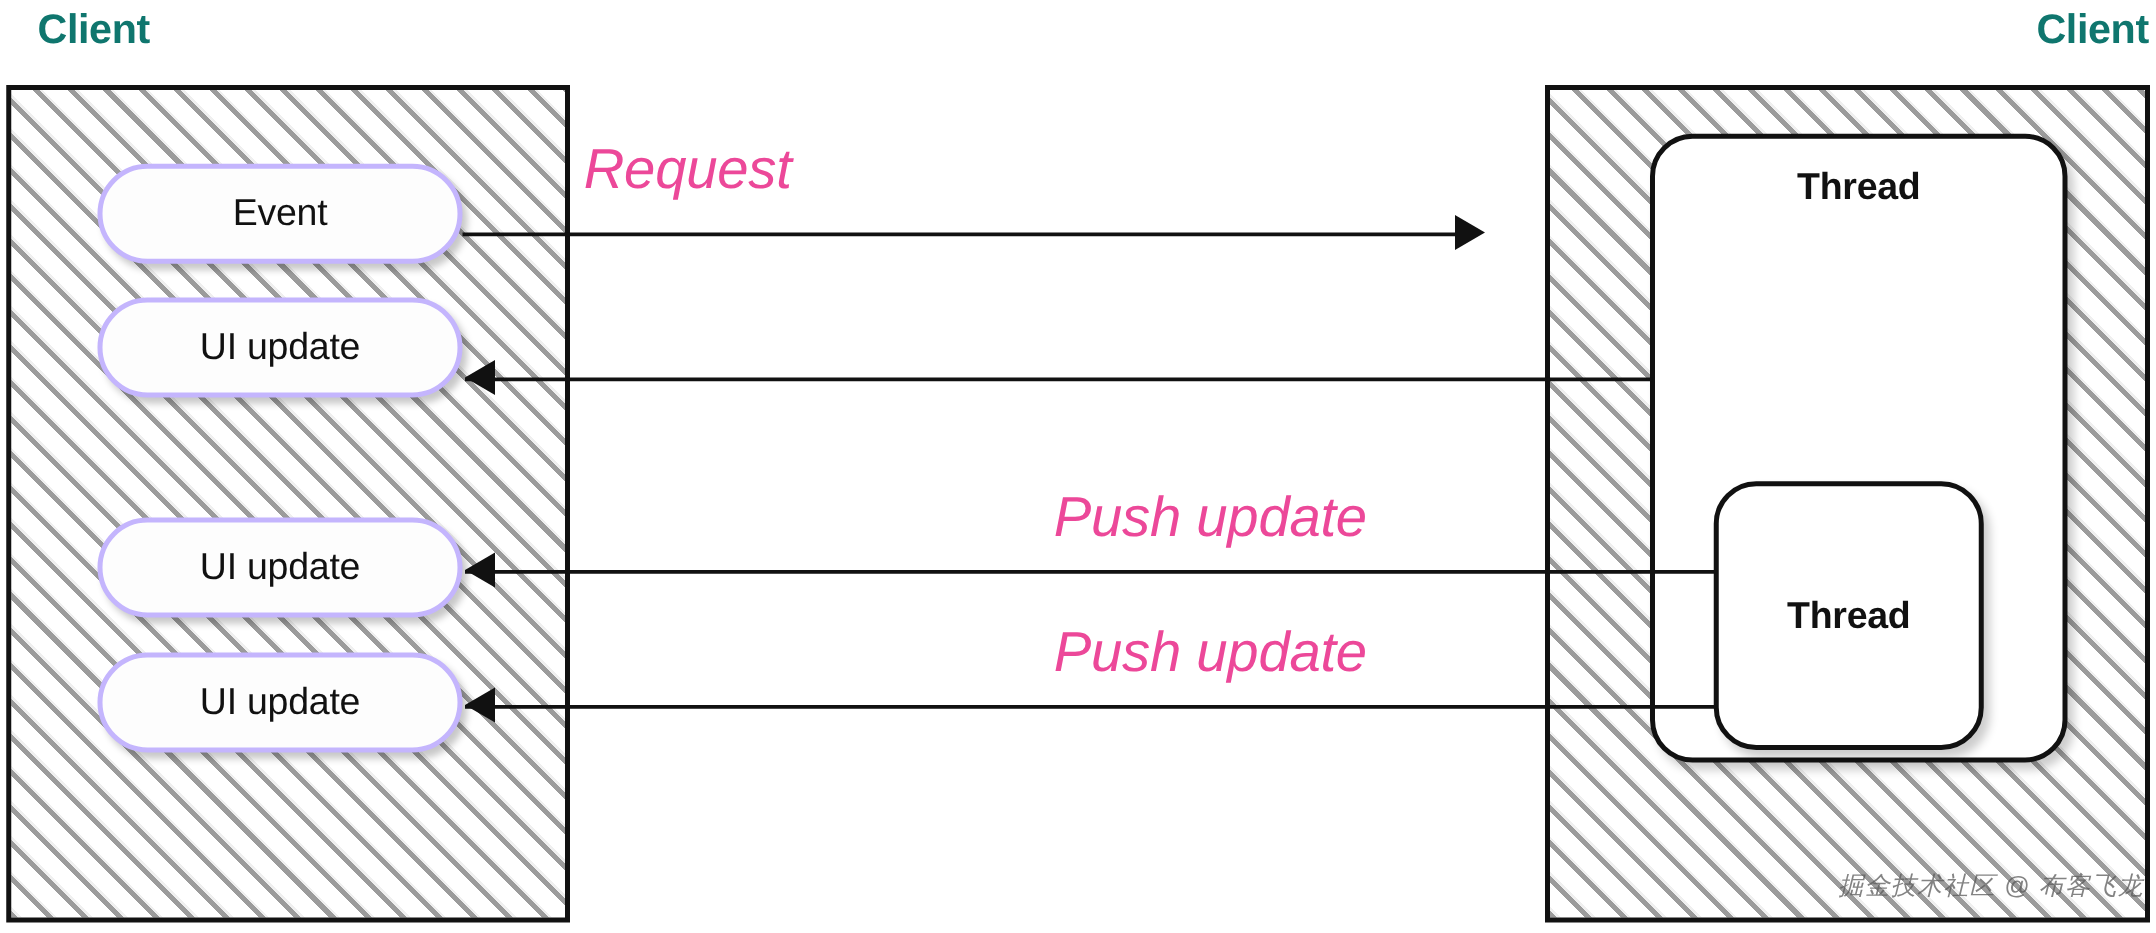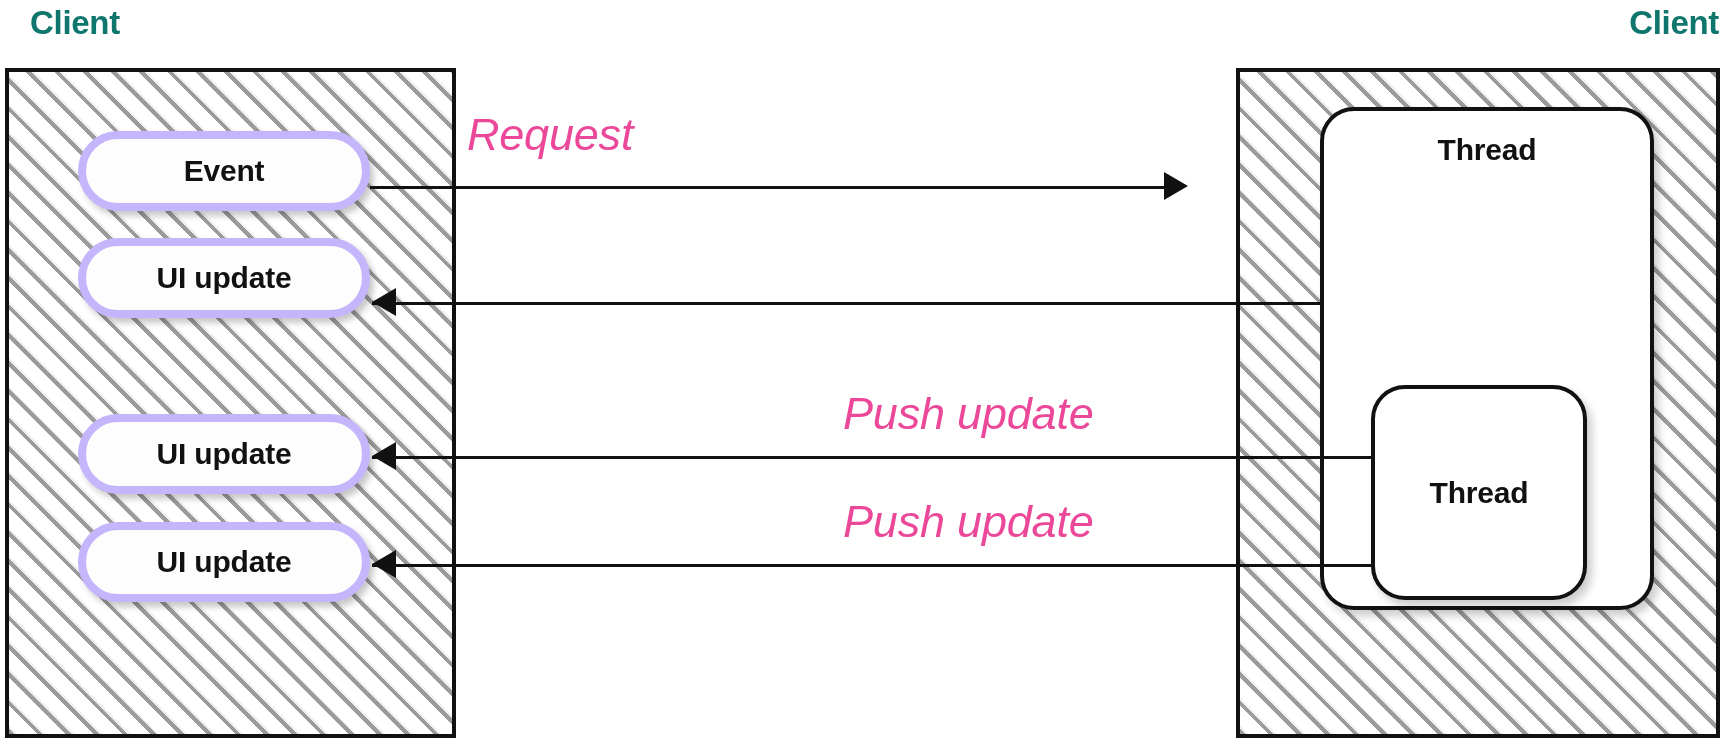--- a/index.html
+++ b/index.html
@@ -55,28 +55,28 @@
   #server-box {
     left: 1236px; top: 68px;
     width: 484px; height: 670px;
   }
 
   
   .node {
     position: absolute;
     box-sizing: border-box;
     background: #fdfdfd;
-    border: 8px solid #c4b5fd;
+    border: 4px solid #c4b5fd;
     border-radius: 40px;
     display: flex;
     align-items: center;
     justify-content: center;
     box-shadow: 4px 5px 6px rgba(0,0,0,0.22);
     color: #111111;
-    font-weight: 700;
+    font-weight: 400;
     font-size: 30px;
     letter-spacing: -0.2px;
     white-space: nowrap;
   }
   #node-event     { left: 78px;  top: 131px; width: 292px; height: 80px; }
   #node-ui-1      { left: 78px;  top: 238px; width: 292px; height: 80px; }
   #node-ui-2      { left: 78px;  top: 414px; width: 292px; height: 80px; }
   #node-ui-3      { left: 78px;  top: 522px; width: 292px; height: 80px; }
 
   
@@ -206,14 +206,15 @@
   <div class="arrow-head left" id="head-response"></div>
 
   <div class="connector" id="line-push-1"></div>
   <div class="arrow-head left" id="head-push-1"></div>
   <div class="edge-label" id="label-push-1">Push update</div>
 
   <div class="connector" id="line-push-2"></div>
   <div class="arrow-head left" id="head-push-2"></div>
   <div class="edge-label" id="label-push-2">Push update</div>
 
+  <div id="watermark">掘金技术社区 @ 布客飞龙</div>
 
 </div>
 
 </body></html>

